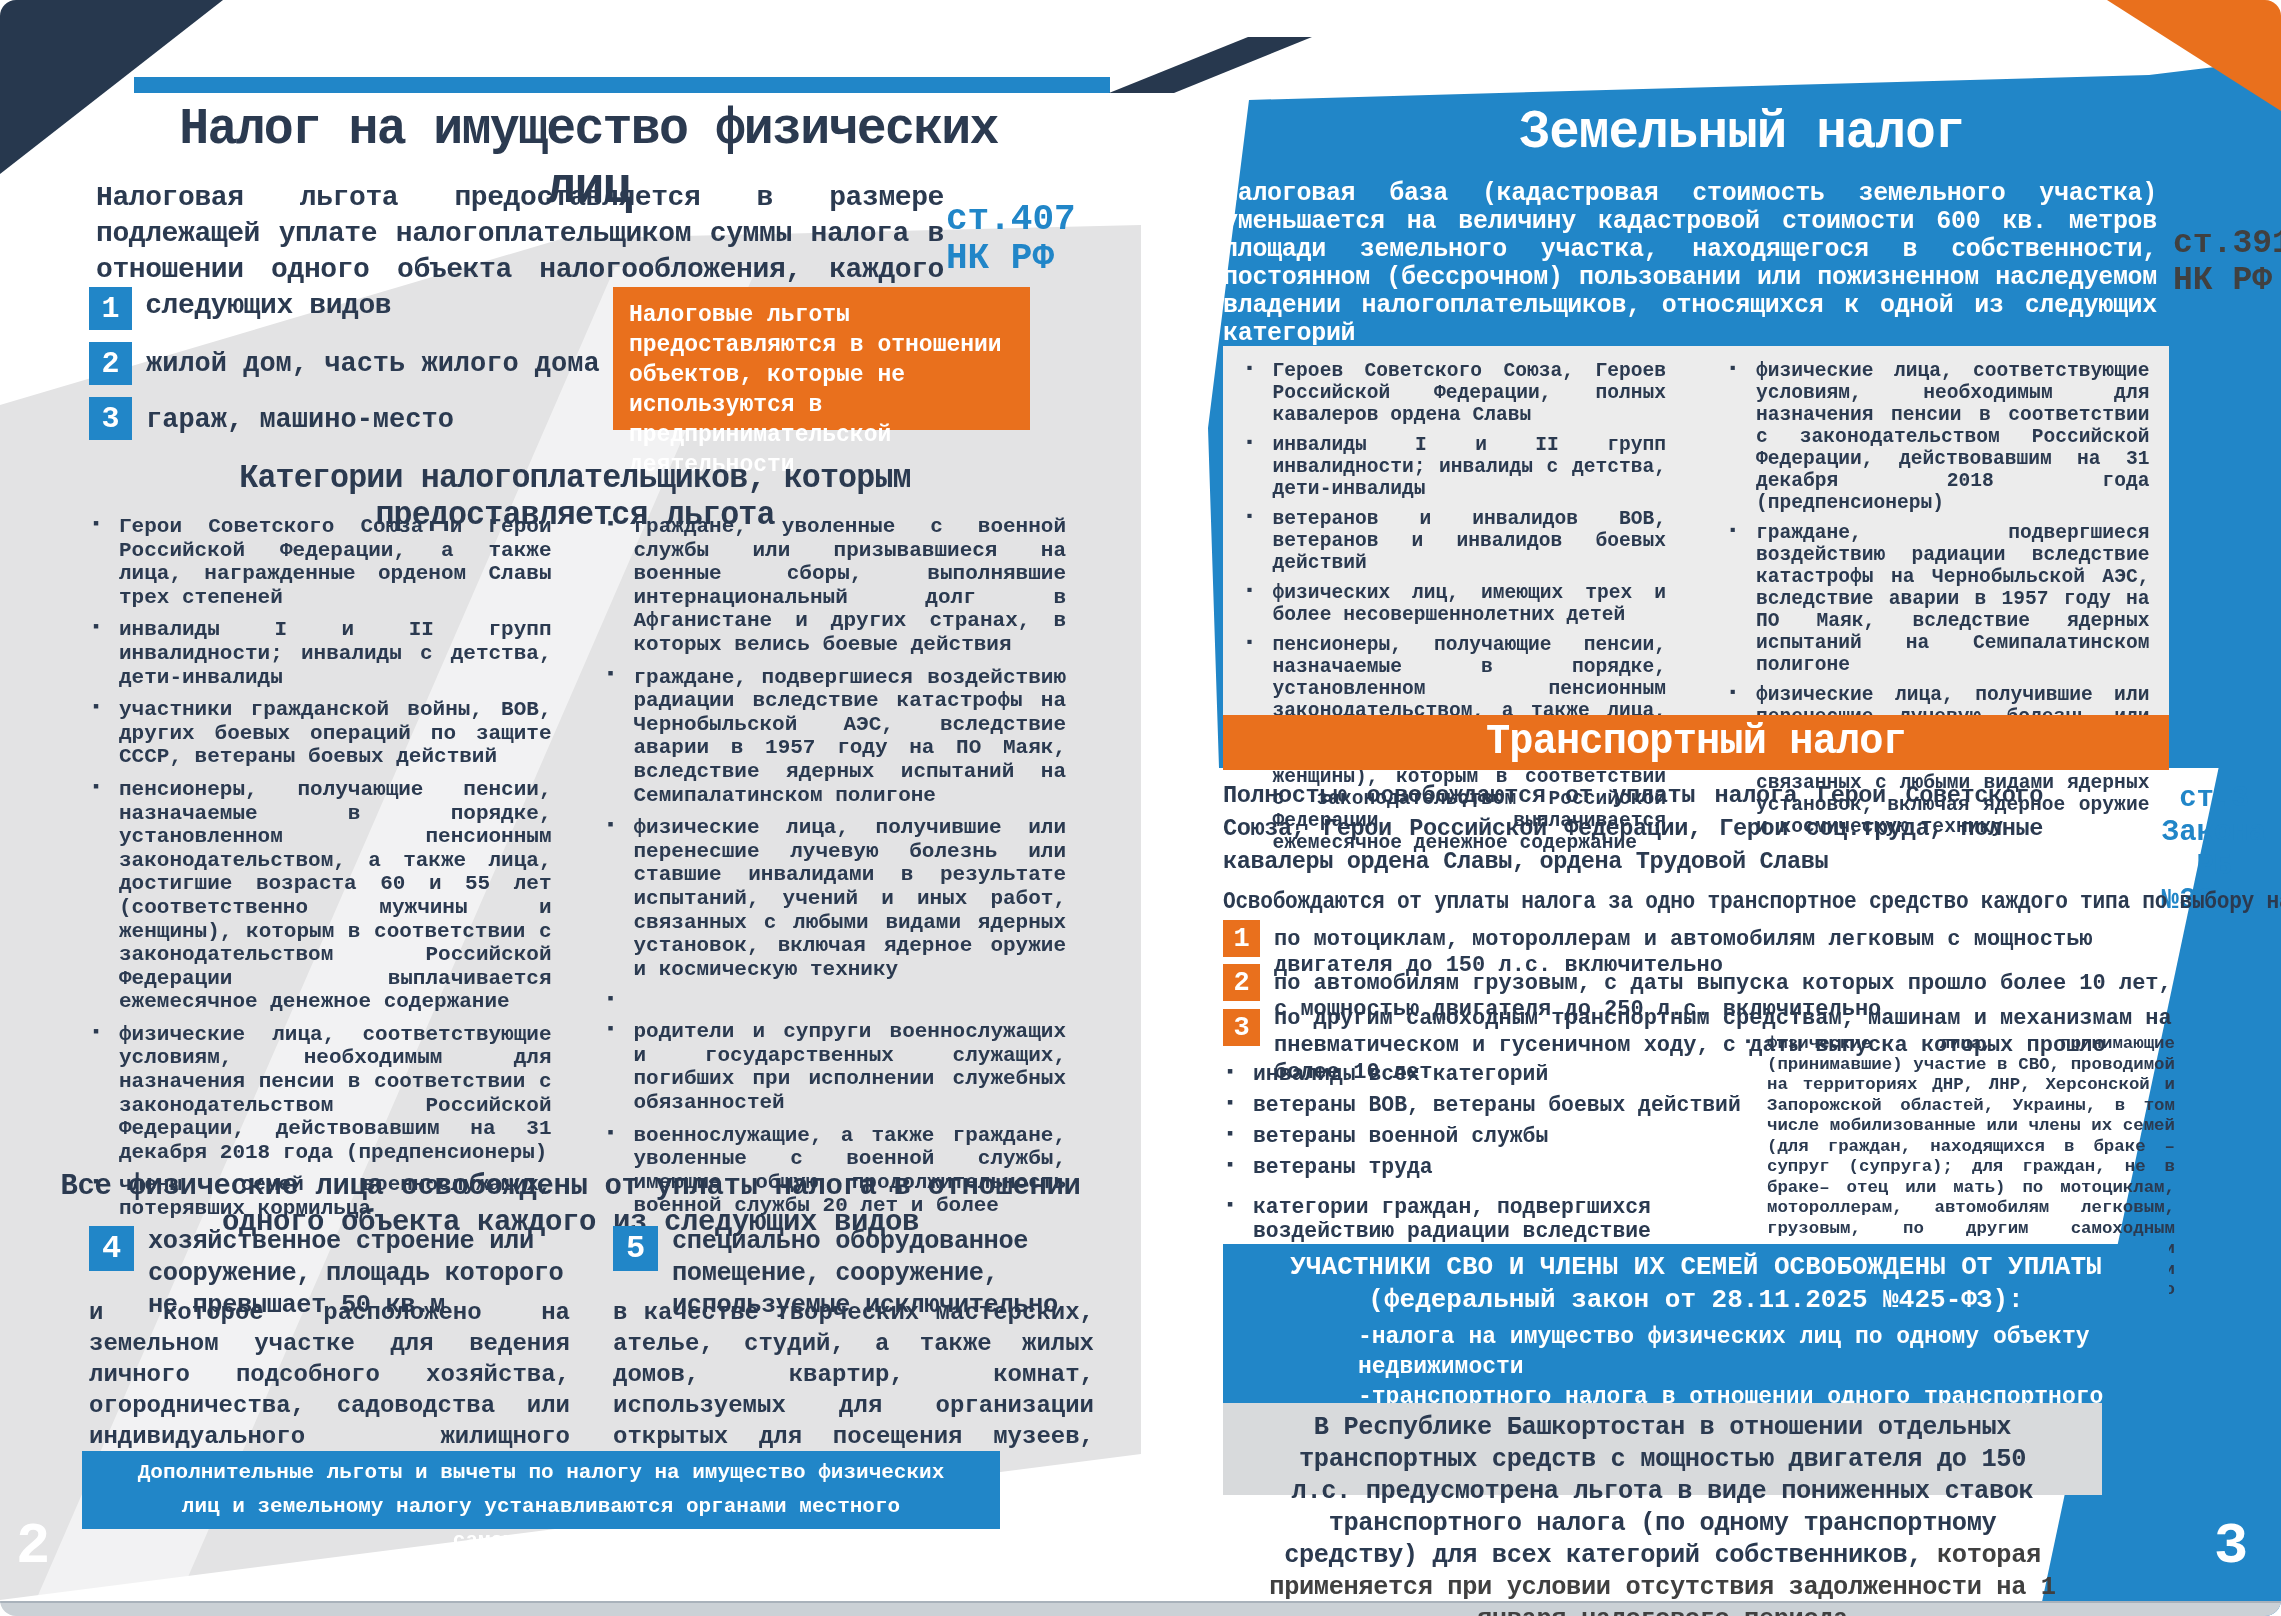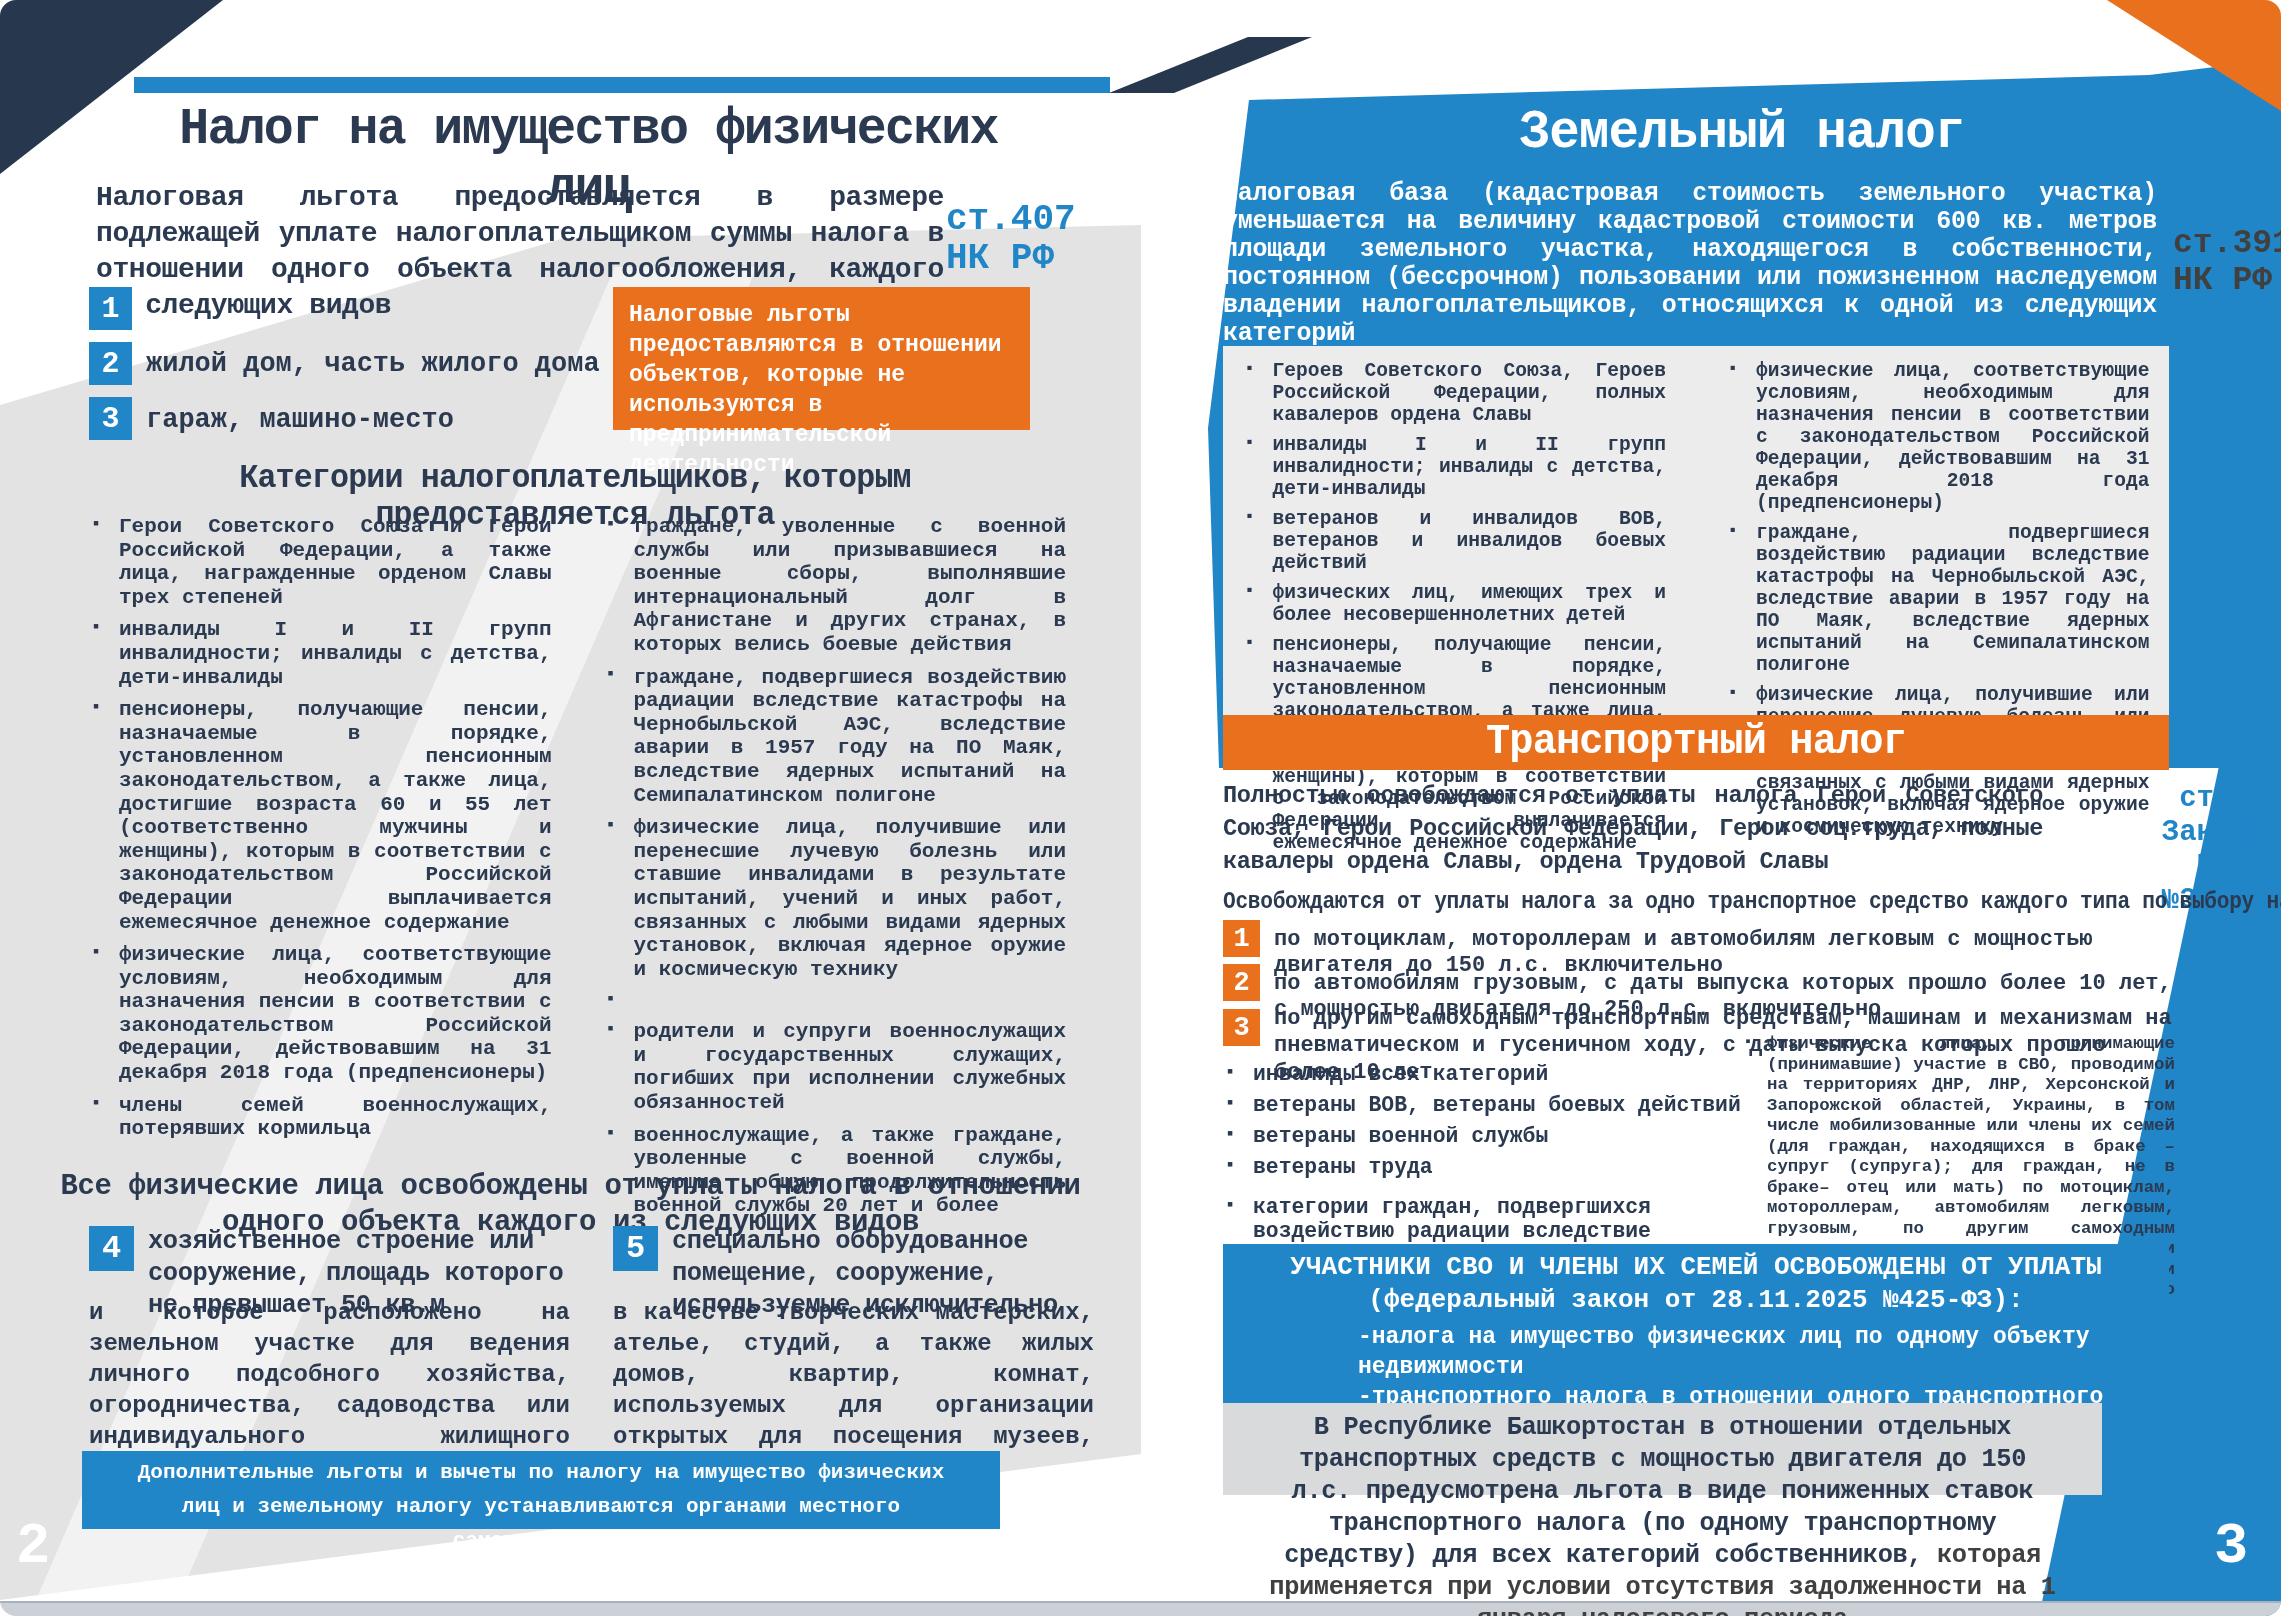--- a/index.html
+++ b/index.html
@@ -64,20 +64,21 @@
   <div class="abs obox" style="left:613px;top:287px;width:385px;height:118px;padding:12.5px 16px;font-size:23px;line-height:30px;">
     <span>Налоговые льготы предоставляются в отношении объектов, которые не используются в предпринимательской деятельности</span>
   </div>
 
   <div class="abs bold navy center cond" style="left:85px;top:460px;width:980px;font-size:33px;letter-spacing:-0.9px;">Категории налогоплательщиков, которым предоставляется льгота</div>
 
   <div class="abs cols" style="left:89px;top:515px;width:977px;gap:52px;">
     <ul class="blist bold navy just" style="flex:1;font-size:21px;line-height:23.6px;">
       <li>Герои Советского Союза и Герои Российской Федерации, а также лица, награжденные орденом Славы трех степеней</li>
       <li>инвалиды I и II групп инвалидности; инвалиды с детства, дети-инвалиды</li>
+      <li>участники гражданской войны, ВОВ, других боевых операций по защите СССР, ветераны боевых действий</li>
       <li>пенсионеры, получающие пенсии, назначаемые в порядке, установленном пенсионным законодательством, а также лица, достигшие возраста 60 и 55 лет (соответственно мужчины и женщины), которым в соответствии с законодательством Российской Федерации выплачивается ежемесячное денежное содержание</li>
       <li>физические лица, соответствующие условиям, необходимым для назначения пенсии в соответствии с законодательством Российской Федерации, действовавшим на 31 декабря 2018 года (предпенсионеры)</li>
       <li>члены семей военнослужащих, потерявших кормильца</li>
     </ul>
     <ul class="blist bold navy just" style="flex:1;font-size:21px;line-height:23.6px;">
       <li>граждане, уволенные с военной службы или призывавшиеся на военные сборы, выполнявшие интернациональный долг в Афганистане и других странах, в которых велись боевые действия</li>
       <li>граждане, подвергшиеся воздействию радиации вследствие катастрофы на Чернобыльской АЭС, вследствие аварии в 1957 году на ПО Маяк, вследствие ядерных испытаний на Семипалатинском полигоне</li>
       <li>физические лица, получившие или перенесшие лучевую болезнь или ставшие инвалидами в результате испытаний, учений и иных работ, связанных с любыми видами ядерных установок, включая ядерное оружие и космическую технику</li>
       <li></li>
       <li>родители и супруги военнослужащих и государственных служащих, погибших при исполнении служебных обязанностей</li>

